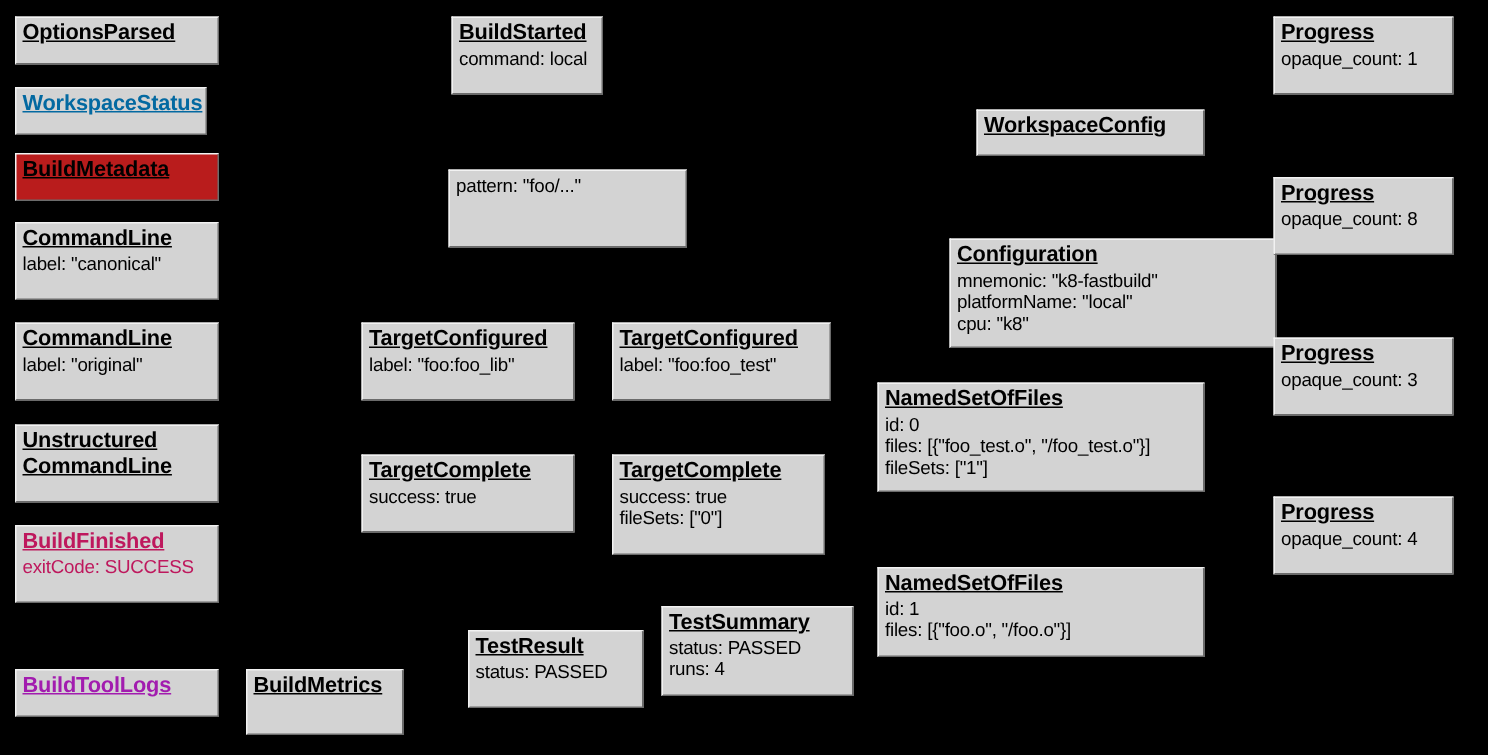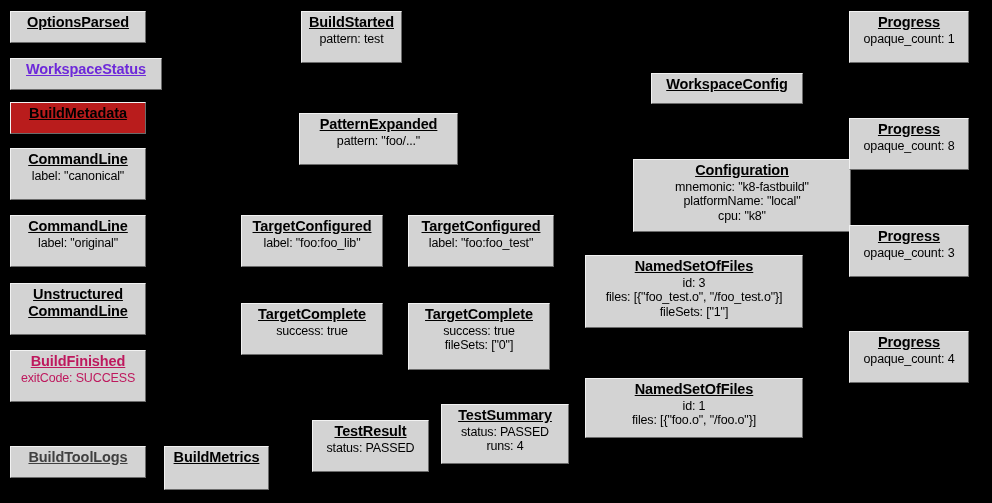--- a/index.html
+++ b/index.html
@@ -8,21 +8,20 @@
     padding: 0;
     background: #000000;
   }
   #canvas {
     position: relative;
     width: 992px;
     height: 503px;
     background: #000000;
     overflow: hidden;
     font-family: "Liberation Sans", sans-serif;
-    text-align: center;
   }
   .node {
     position: absolute;
     background: #d3d3d3;
     border-style: solid;
     border-width: 1px;
     border-top-color: #f2f2f2;
     border-left-color: #f2f2f2;
     border-right-color: #6b6b6b;
     border-bottom-color: #6b6b6b;
@@ -56,21 +55,21 @@
 </style>
 </head>
 <body>
 
 <div id="canvas" style="width: 992px; height: 503px; background: rgb(0, 0, 0);">
     <div class="node" style="left: 10px; top: 11px; width: 136px; height: 32px; background: rgb(211, 211, 211); color: rgb(0, 0, 0);">
       <div class="node-title-wrap">
         <span class="node-title">OptionsParsed</span>
       </div>
     </div>
-    <div class="node" style="left: 10px; top: 58px; width: 152px; height: 32px; background: rgb(211, 211, 211); color: #6d28d9;">
+    <div class="node" style="left: 10px; top: 58px; width: 128px; height: 32px; background: rgb(211, 211, 211); color: #0369a1;">
       <div class="node-title-wrap">
         <span class="node-title">WorkspaceStatus</span>
       </div>
     </div>
     <div class="node" style="left: 10px; top: 102px; width: 136px; height: 32px; background: #b91c1c; color: rgb(0, 0, 0);">
       <div class="node-title-wrap">
         <span class="node-title">BuildMetadata</span>
       </div>
     </div>
     <div class="node" style="left: 10px; top: 148px; width: 136px; height: 52px; background: rgb(211, 211, 211); color: rgb(0, 0, 0);">
@@ -96,42 +95,39 @@
       </div>
     </div>
     <div class="node" style="left: 10px; top: 350px; width: 136px; height: 52px; background: rgb(211, 211, 211); color: #be185d;">
       <div class="node-title-wrap">
         <span class="node-title">BuildFinished</span>
       </div>
       <div class="fields">
         <span class="node-field">exitCode: SUCCESS</span>
       </div>
     </div>
-    <div class="node" style="left: 10px; top: 446px; width: 136px; height: 32px; background: rgb(211, 211, 211); color: #404040;">
+    <div class="node" style="left: 10px; top: 446px; width: 136px; height: 32px; background: rgb(211, 211, 211); color: #a21caf;">
       <div class="node-title-wrap">
         <span class="node-title">BuildToolLogs</span>
       </div>
     </div>
     <div class="node" style="left: 164px; top: 446px; width: 105px; height: 44px; background: rgb(211, 211, 211); color: rgb(0, 0, 0);">
       <div class="node-title-wrap">
         <span class="node-title">BuildMetrics</span>
       </div>
     </div>
     <div class="node" style="left: 301px; top: 11px; width: 101px; height: 52px; background: rgb(211, 211, 211); color: rgb(0, 0, 0);">
       <div class="node-title-wrap">
         <span class="node-title">BuildStarted</span>
       </div>
       <div class="fields">
-        <span class="node-field">pattern: test</span>
+        <span class="node-field">command: local</span>
       </div>
     </div>
     <div class="node" style="left: 299px; top: 113px; width: 159px; height: 52px; background: rgb(211, 211, 211); color: rgb(0, 0, 0);">
-      <div class="node-title-wrap">
-        <span class="node-title">PatternExpanded</span>
-      </div>
       <div class="fields">
         <span class="node-field">pattern: "foo/..."</span>
       </div>
     </div>
     <div class="node" style="left: 241px; top: 215px; width: 142px; height: 52px; background: rgb(211, 211, 211); color: rgb(0, 0, 0);">
       <div class="node-title-wrap">
         <span class="node-title">TargetConfigured</span>
       </div>
       <div class="fields">
         <span class="node-field">label: "foo:foo_lib"</span>
@@ -192,21 +188,21 @@
         <span class="node-field">mnemonic: "k8-fastbuild"</span>
         <span class="node-field">platformName: "local"</span>
         <span class="node-field">cpu: "k8"</span>
       </div>
     </div>
     <div class="node" style="left: 585px; top: 255px; width: 218px; height: 73px; background: rgb(211, 211, 211); color: rgb(0, 0, 0);">
       <div class="node-title-wrap">
         <span class="node-title">NamedSetOfFiles</span>
       </div>
       <div class="fields">
-        <span class="node-field">id: 3</span>
+        <span class="node-field">id: 0</span>
         <span class="node-field">files: [{"foo_test.o", "/foo_test.o"}]</span>
         <span class="node-field">fileSets: ["1"]</span>
       </div>
     </div>
     <div class="node" style="left: 585px; top: 378px; width: 218px; height: 60px; background: rgb(211, 211, 211); color: rgb(0, 0, 0);">
       <div class="node-title-wrap">
         <span class="node-title">NamedSetOfFiles</span>
       </div>
       <div class="fields">
         <span class="node-field">id: 1</span>

